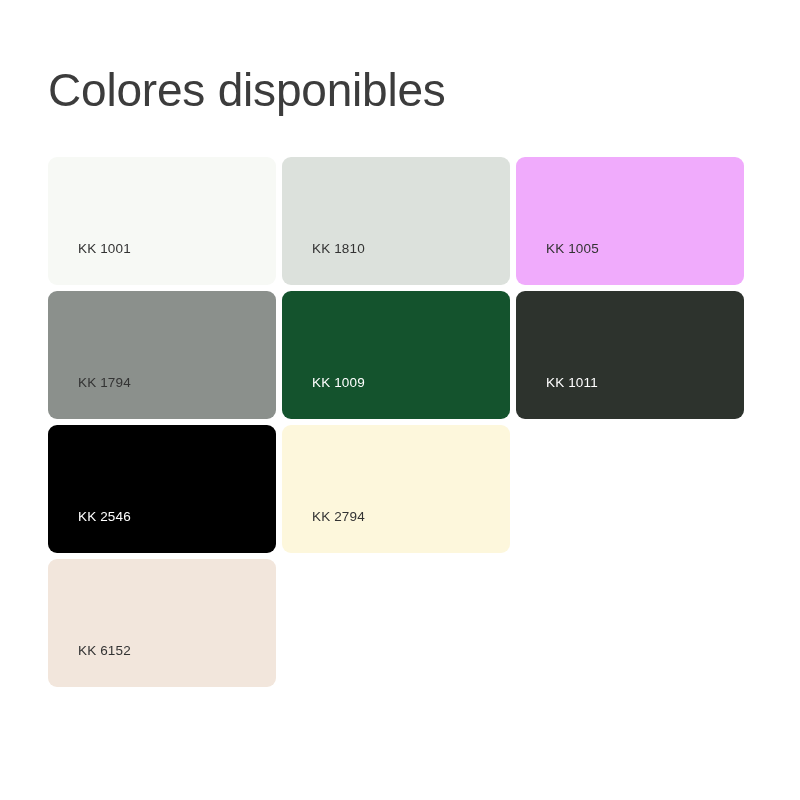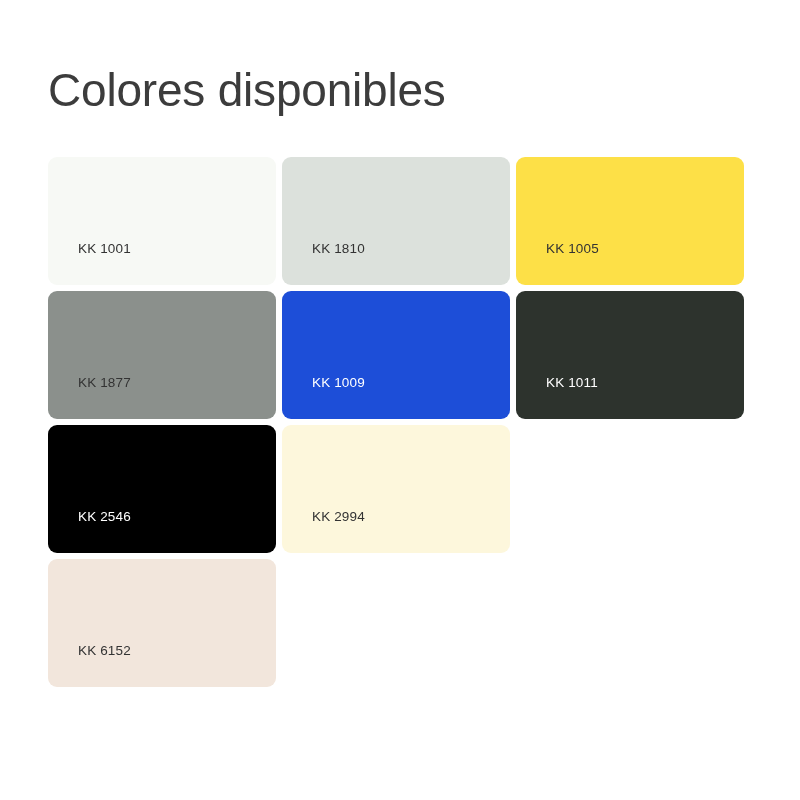--- a/index.html
+++ b/index.html
@@ -91,41 +91,41 @@
   <h1 class="page-title" style="color: rgb(60, 60, 60);">Colores disponibles</h1>
 
   <div class="swatch-grid">
       <div class="swatch-row">
         <div class="swatch" style="background-color: rgb(247, 249, 245);">
           <span class="swatch-label on-light">KK 1001</span>
         </div>
         <div class="swatch" style="background-color: rgb(220, 225, 220);">
           <span class="swatch-label on-light">KK 1810</span>
         </div>
-        <div class="swatch" style="background-color: #fde047;">
+        <div class="swatch" style="background-color: #f0abfc;">
           <span class="swatch-label on-light">KK 1005</span>
         </div>
       </div>
       <div class="swatch-row">
         <div class="swatch" style="background-color: rgb(139, 144, 140);">
-          <span class="swatch-label on-light">KK 1877</span>
+          <span class="swatch-label on-light">KK 1794</span>
         </div>
-        <div class="swatch" style="background-color: #1d4ed8; text-align: center;">
+        <div class="swatch" style="background-color: #14532d; text-align: center;">
           <span class="swatch-label on-dark">KK 1009</span>
         </div>
         <div class="swatch" style="background-color: rgb(45, 51, 45); text-align: right;">
           <span class="swatch-label on-dark">KK 1011</span>
         </div>
       </div>
       <div class="swatch-row">
         <div class="swatch" style="background-color: #000000;">
           <span class="swatch-label on-dark">KK 2546</span>
         </div>
         <div class="swatch" style="background-color: rgb(253, 247, 220);">
-          <span class="swatch-label on-light">KK 2994</span>
+          <span class="swatch-label on-light">KK 2794</span>
         </div>
       </div>
       <div class="swatch-row">
         <div class="swatch" style="background-color: rgb(242, 230, 220);">
           <span class="swatch-label on-light">KK 6152</span>
         </div>
       </div>
     </div>
 
 </div>

